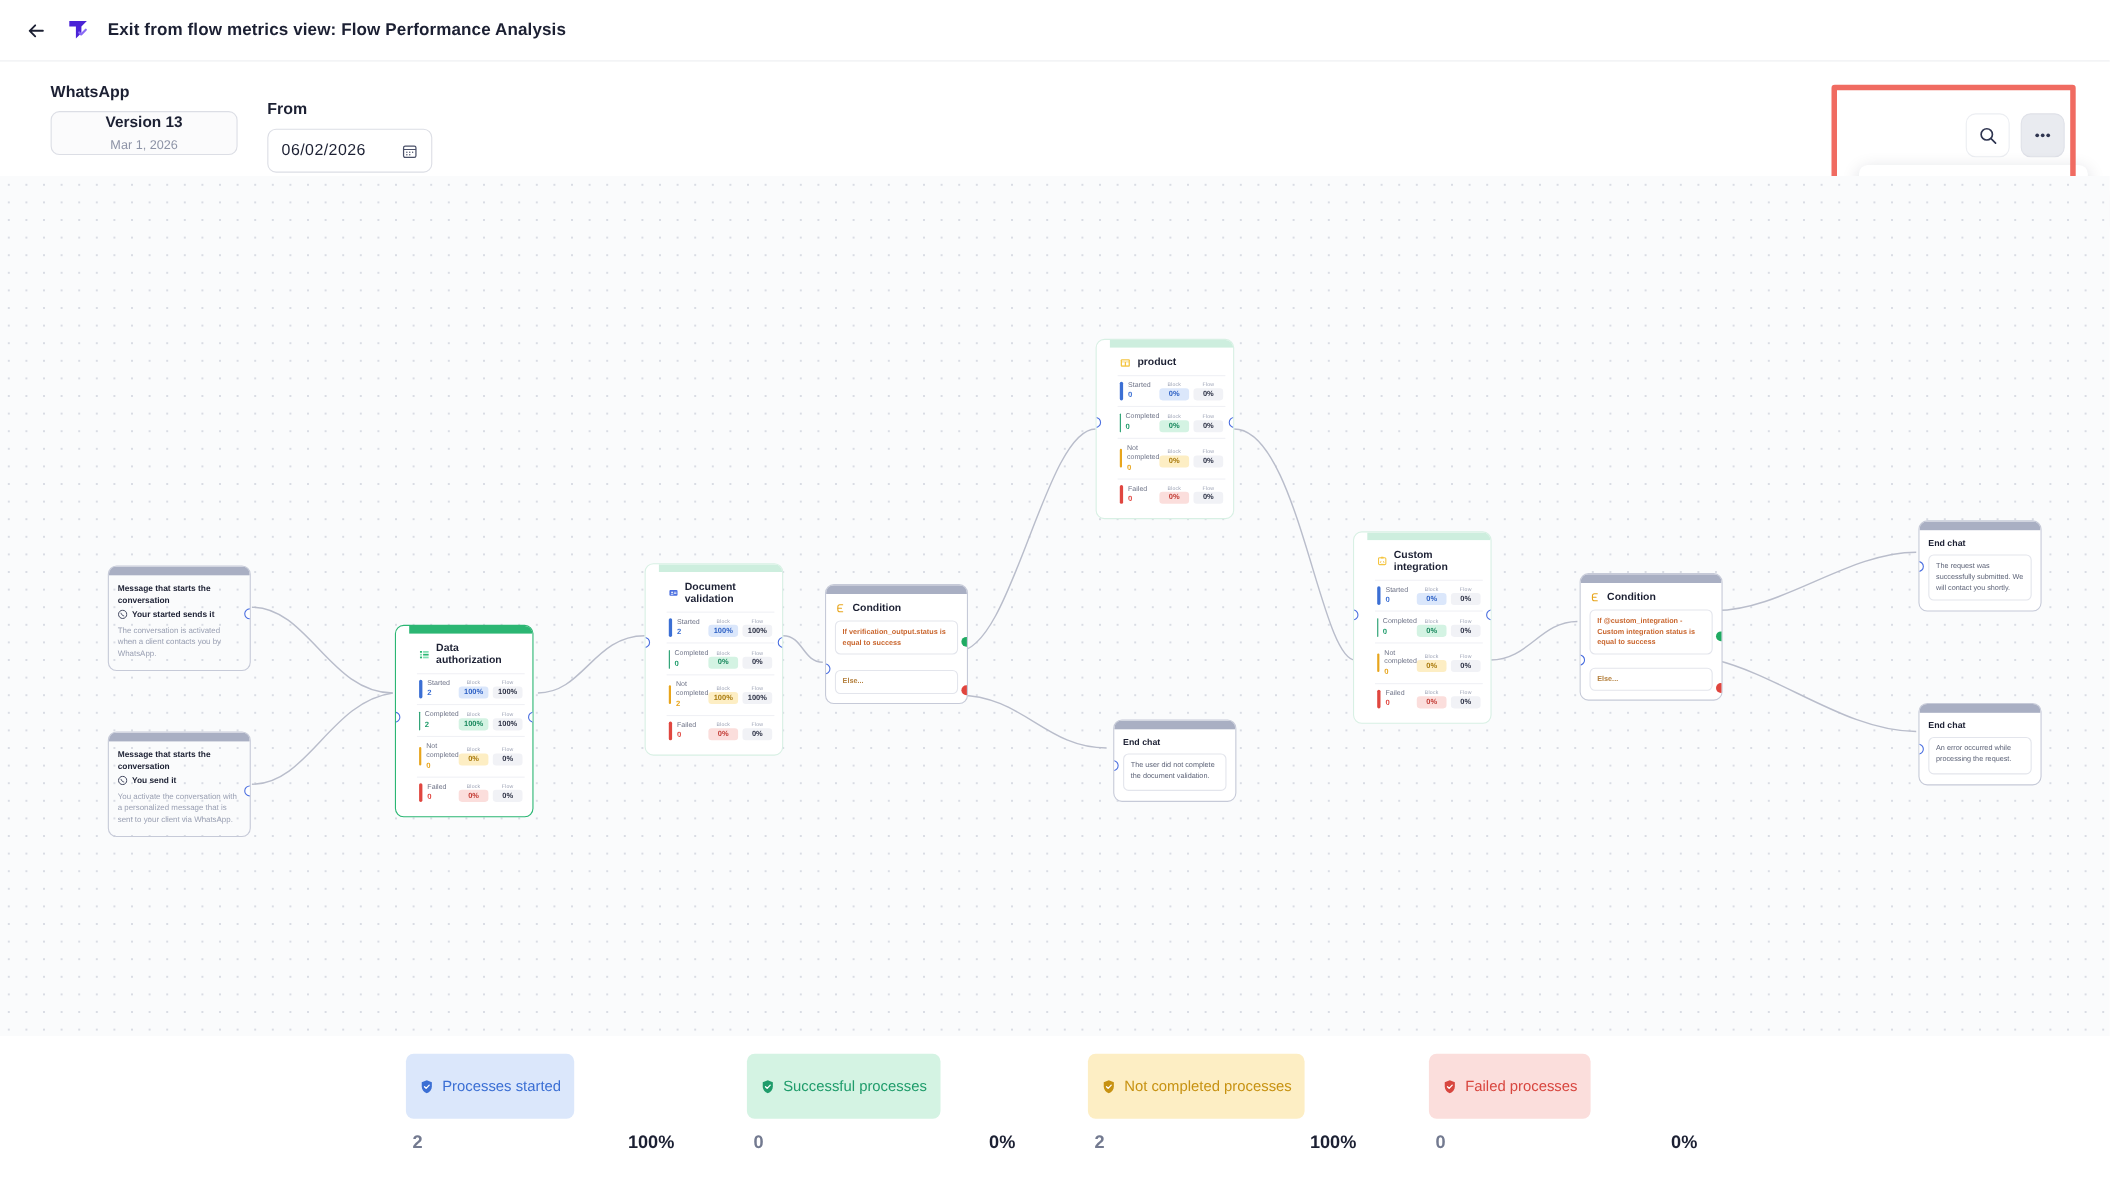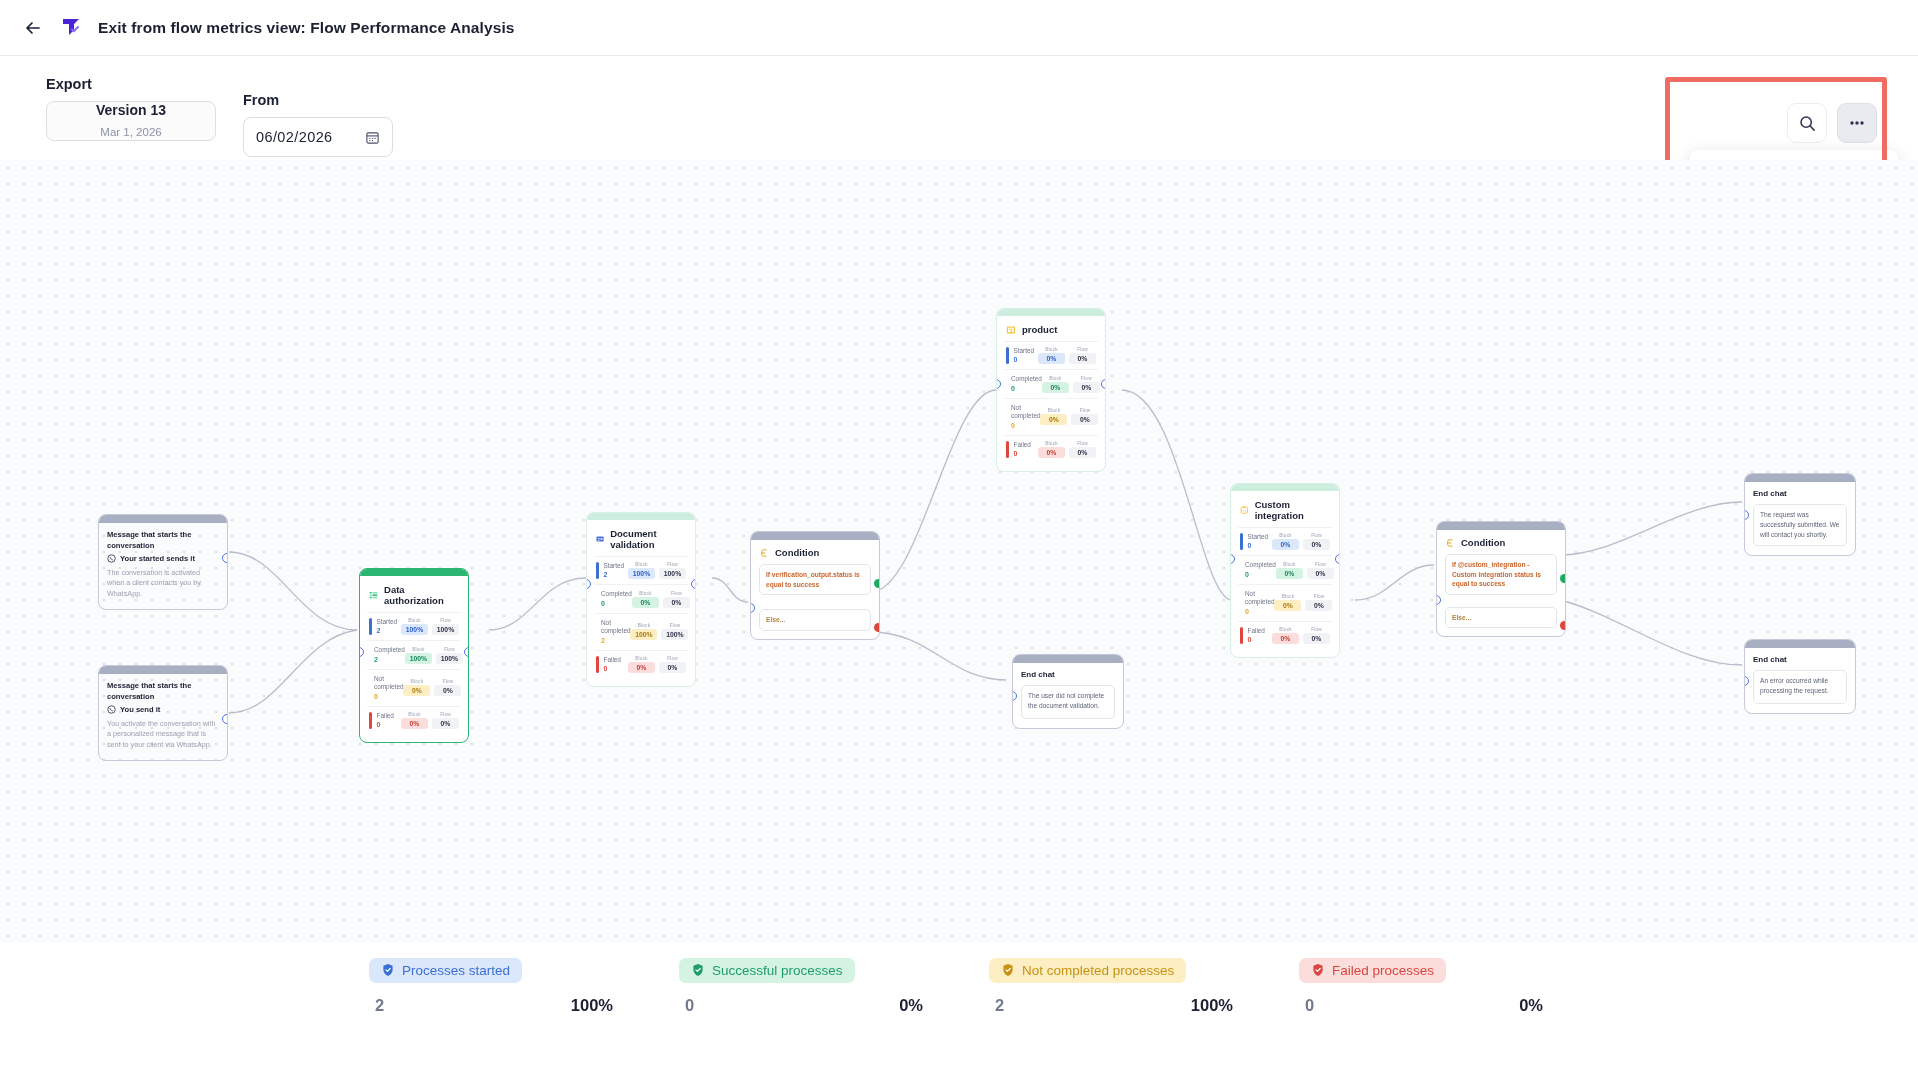--- a/index.html
+++ b/index.html
@@ -71,21 +71,21 @@
   .edges { position: absolute; left: 0; top: 0; width: 1918px; height: 782px; }
   .node-title { font-size: 9.5px; font-weight: 700; color: #1c2033; display: flex; align-items: center; gap: 6px; }
 
   .msg-node { width: 130px; border: 1px solid #c6cad8; border-radius: 8px; overflow: hidden; }
   .msg-cap { height: 8px; background: #a9afc3; }
   .msg-body { padding: 7px 8px 9px; }
   .msg-head { font-size: 7.6px; font-weight: 700; color: #1c2033; line-height: 1.42; }
   .msg-sub { font-size: 7.6px; font-weight: 700; color: #1c2033; display: flex; align-items: center; gap: 4px; margin-top: 2px; }
   .msg-desc { font-size: 7.2px; color: #9aa0b3; line-height: 1.5; margin-top: 5px; }
 
-  .metric-node { width: 110px; border-radius: 8px; overflow: hidden; background:#fff; }
+  .metric-node { width: 126px; border-radius: 8px; overflow: hidden; background:#fff;padding-left:12px; }
   .metric-cap { height: 7px; }
   .metric-inner { padding: 7px 7px 8px; }
   .metric-head { padding: 1px 2px 6px; }
   .metric-row { display: flex; align-items: center; padding: 5px 2px; border-top: 1px solid #f0f1f5; }
   .bar { width: 2.5px; height: 17px; border-radius: 2px; margin-right: 5px; }
   .metric-labels { flex: 1; }
   .m-name { font-size: 6.4px; color: #6f7488; line-height: 1.3; }
   .m-val { font-size: 7px; font-weight: 700; line-height: 1.3; }
   .pcts { display: flex; gap: 4px; }
   .pct { width: 27px; text-align: center; }
@@ -107,21 +107,21 @@
   .end-body { padding: 7px 8px 9px; }
   .end-title { font-size: 8px; font-weight: 700; color: #1c2033; }
   .end-box { border: 1px solid #e3e5ec; border-radius: 5px; padding: 5px 6px; margin-top: 6px;
     font-size: 6.6px; color: #5e6478; line-height: 1.5; min-height: 34px; }
 
   
   .summary { position: absolute; left: 0; top: 942px; width: 1918px; height: 136px; background: #fff; }
   .summary-title { text-align: center; font-size: 17px; font-weight: 600; color: #1c2033; padding-top: 14px; }
   .sum-row { display: flex; justify-content: center; gap: 60px; margin-top: 16px; }
   .sum-card { width: 250px; }
-  .sum-chip { display: inline-flex; align-items: flex-start; gap: 7px; border-radius: 7px; padding: 5px 12px; font-size: 13.5px; }
+  .sum-chip { display: inline-flex; align-items: center; gap: 7px; border-radius: 7px; padding: 22px 12px; font-size: 13.5px; }
   .sum-nums { display: flex; justify-content: space-between; margin-top: 13px; padding: 0 6px; }
   .sum-count { font-size: 16.5px; color: #737a90; font-weight: 700; }
   .sum-pct { font-size: 16.5px; color: #1c2033; font-weight: 700; }
 </style>
 </head>
 <body>
 
 <div id="app">
 
   <div class="topbar">
@@ -135,21 +135,21 @@
         <path d="M4 3h16l-5 5v6l-5 5V8H4z" fill="#4b23d6"></path>
         <path d="M13 13.5l1.8 1.8L19 11" stroke="#8a6bf5" stroke-width="2" fill="none" stroke-linecap="round" stroke-linejoin="round"></path>
       </svg>
     </div>
     <div class="topbar-title">Exit from flow metrics view: Flow Performance Analysis</div>
   </div>
 
   <div class="filterbar">
 
     <div class="field" style="left:46px; top:20px;">
-      <div class="field-label">Export</div>
+      <div class="field-label">WhatsApp</div>
       <div class="select-box" style="width:170px;">
         <span class="select-main">Version 13</span>
         <span class="select-sub">Mar 1, 2026</span>
         <svg class="chev" width="12" height="12" viewBox="0 0 12 12" fill="none">
           <path d="M2.5 4.5L6 8l3.5-3.5" stroke="#1c2033" stroke-width="1.5" stroke-linecap="round" stroke-linejoin="round"></path>
         </svg>
       </div>
     </div>
 
     <div class="field" style="left:243px; top:36px;">

